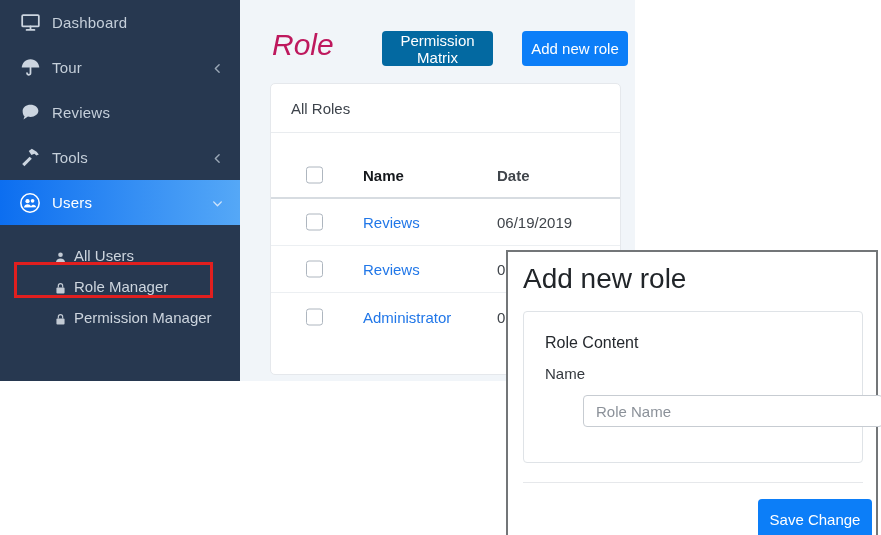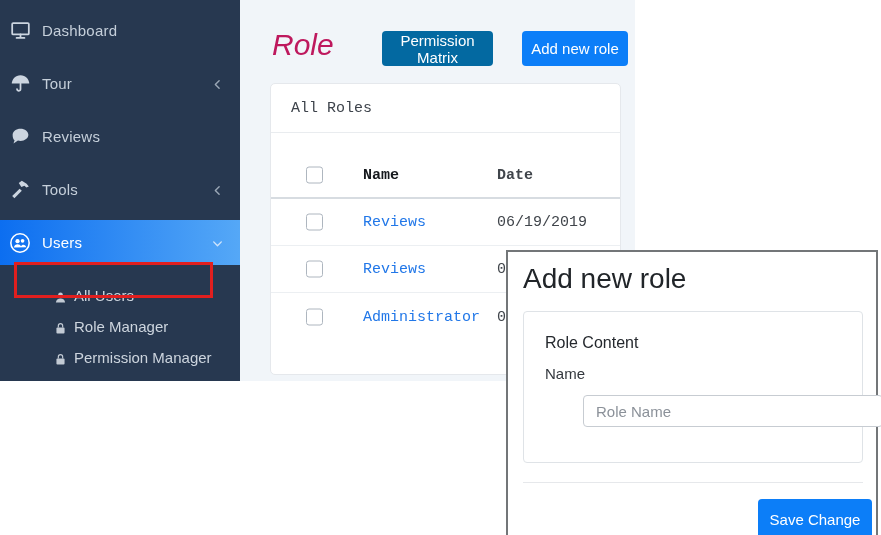--- a/index.html
+++ b/index.html
@@ -5,22 +5,22 @@
   * { margin:0; padding:0; box-sizing:border-box; }
   html,body { width:881px; height:535px; overflow:hidden; background:#fff;
               font-family:"Liberation Sans", sans-serif; position:relative; }
 
   
   .content-bg { position:absolute; left:0; top:0; width:635px; height:381px; background:#f1f5f9; }
 
   
   .sidebar { position:absolute; left:0; top:0; width:240px; height:381px;
              background:#273850; color:#c5cfda; z-index:2; }
-  .nav-item { height:45px; display:flex; align-items:center; padding:0 16px 0 9px;
-              font-size:15px; cursor:pointer;margin-top:8px; }
+  .nav-item { height:45px; display:flex; align-items:center; padding:0 16px 0 19px;
+              font-size:15px; cursor:pointer; }
   .nav-item .nicon { width:22px; height:22px; margin-right:11px; color:#ccd5e0;
                      display:flex; align-items:center; justify-content:center; flex:none; }
   .nav-item .nlabel { flex:1; letter-spacing:.2px; }
   .chev { width:13px; height:13px; color:#9aa7b6; flex:none; }
   .nav-item.active { background:linear-gradient(90deg,#0c6ef0 0%,#55a8f7 100%); color:#ffffff; }
   .nav-item.active .nicon { color:#fff; }
   .nav-item.active .chev { color:#cfe4fb; }
 
   .submenu { padding-top:8px; }
   .sub-item { height:31px; display:flex; align-items:flex-end; padding-left:54px;
@@ -34,21 +34,21 @@
   
   .page-title { position:absolute; left:272px; top:28px; font-size:30px; font-weight:500;
                 color:#be185d; z-index:1;font-style:italic; }
   .btn { position:absolute; height:35px; border:none; border-radius:4px; color:#fff;
          font-size:15px; display:flex; align-items:center; justify-content:center;
          cursor:pointer; z-index:1; font-family:"Liberation Sans",sans-serif; }
   .btn-teal { left:382px; top:31px; width:111px; background:#0369a1; }
   .btn-blue-top { left:522px; top:31px; width:106px; background:#0c7ef8; }
 
   .card { position:absolute; left:270px; top:83px; width:351px; height:292px;
-          background:#fff; border:1px solid #e5e8ec; border-radius:5px; z-index:1;font-family:Liberation Mono, monospace; }
+          background:#fff; border:1px solid #e5e8ec; border-radius:5px; z-index:1; }
   .card-header { height:49px; display:flex; align-items:center; padding-left:20px;
                  font-size:15px; color:#3d434b; border-bottom:1px solid #e9ecef; }
   .table-wrap { margin-top:19px; font-size:15px; }
   .trow { position:relative; height:47px; }
   .trow.head { border-bottom:2px solid #d7dce1; color:#16191d; font-weight:700; }
   .trow.body-row { border-bottom:1px solid #eceff2; }
   .trow.body-row:last-child { border-bottom:none; }
   .cell-check { position:absolute; left:35px; top:50%; transform:translateY(-50%);
                 width:17px; height:17px; border:1px solid #aeb6bf; border-radius:3px;
                 background:#fff; cursor:pointer; }

